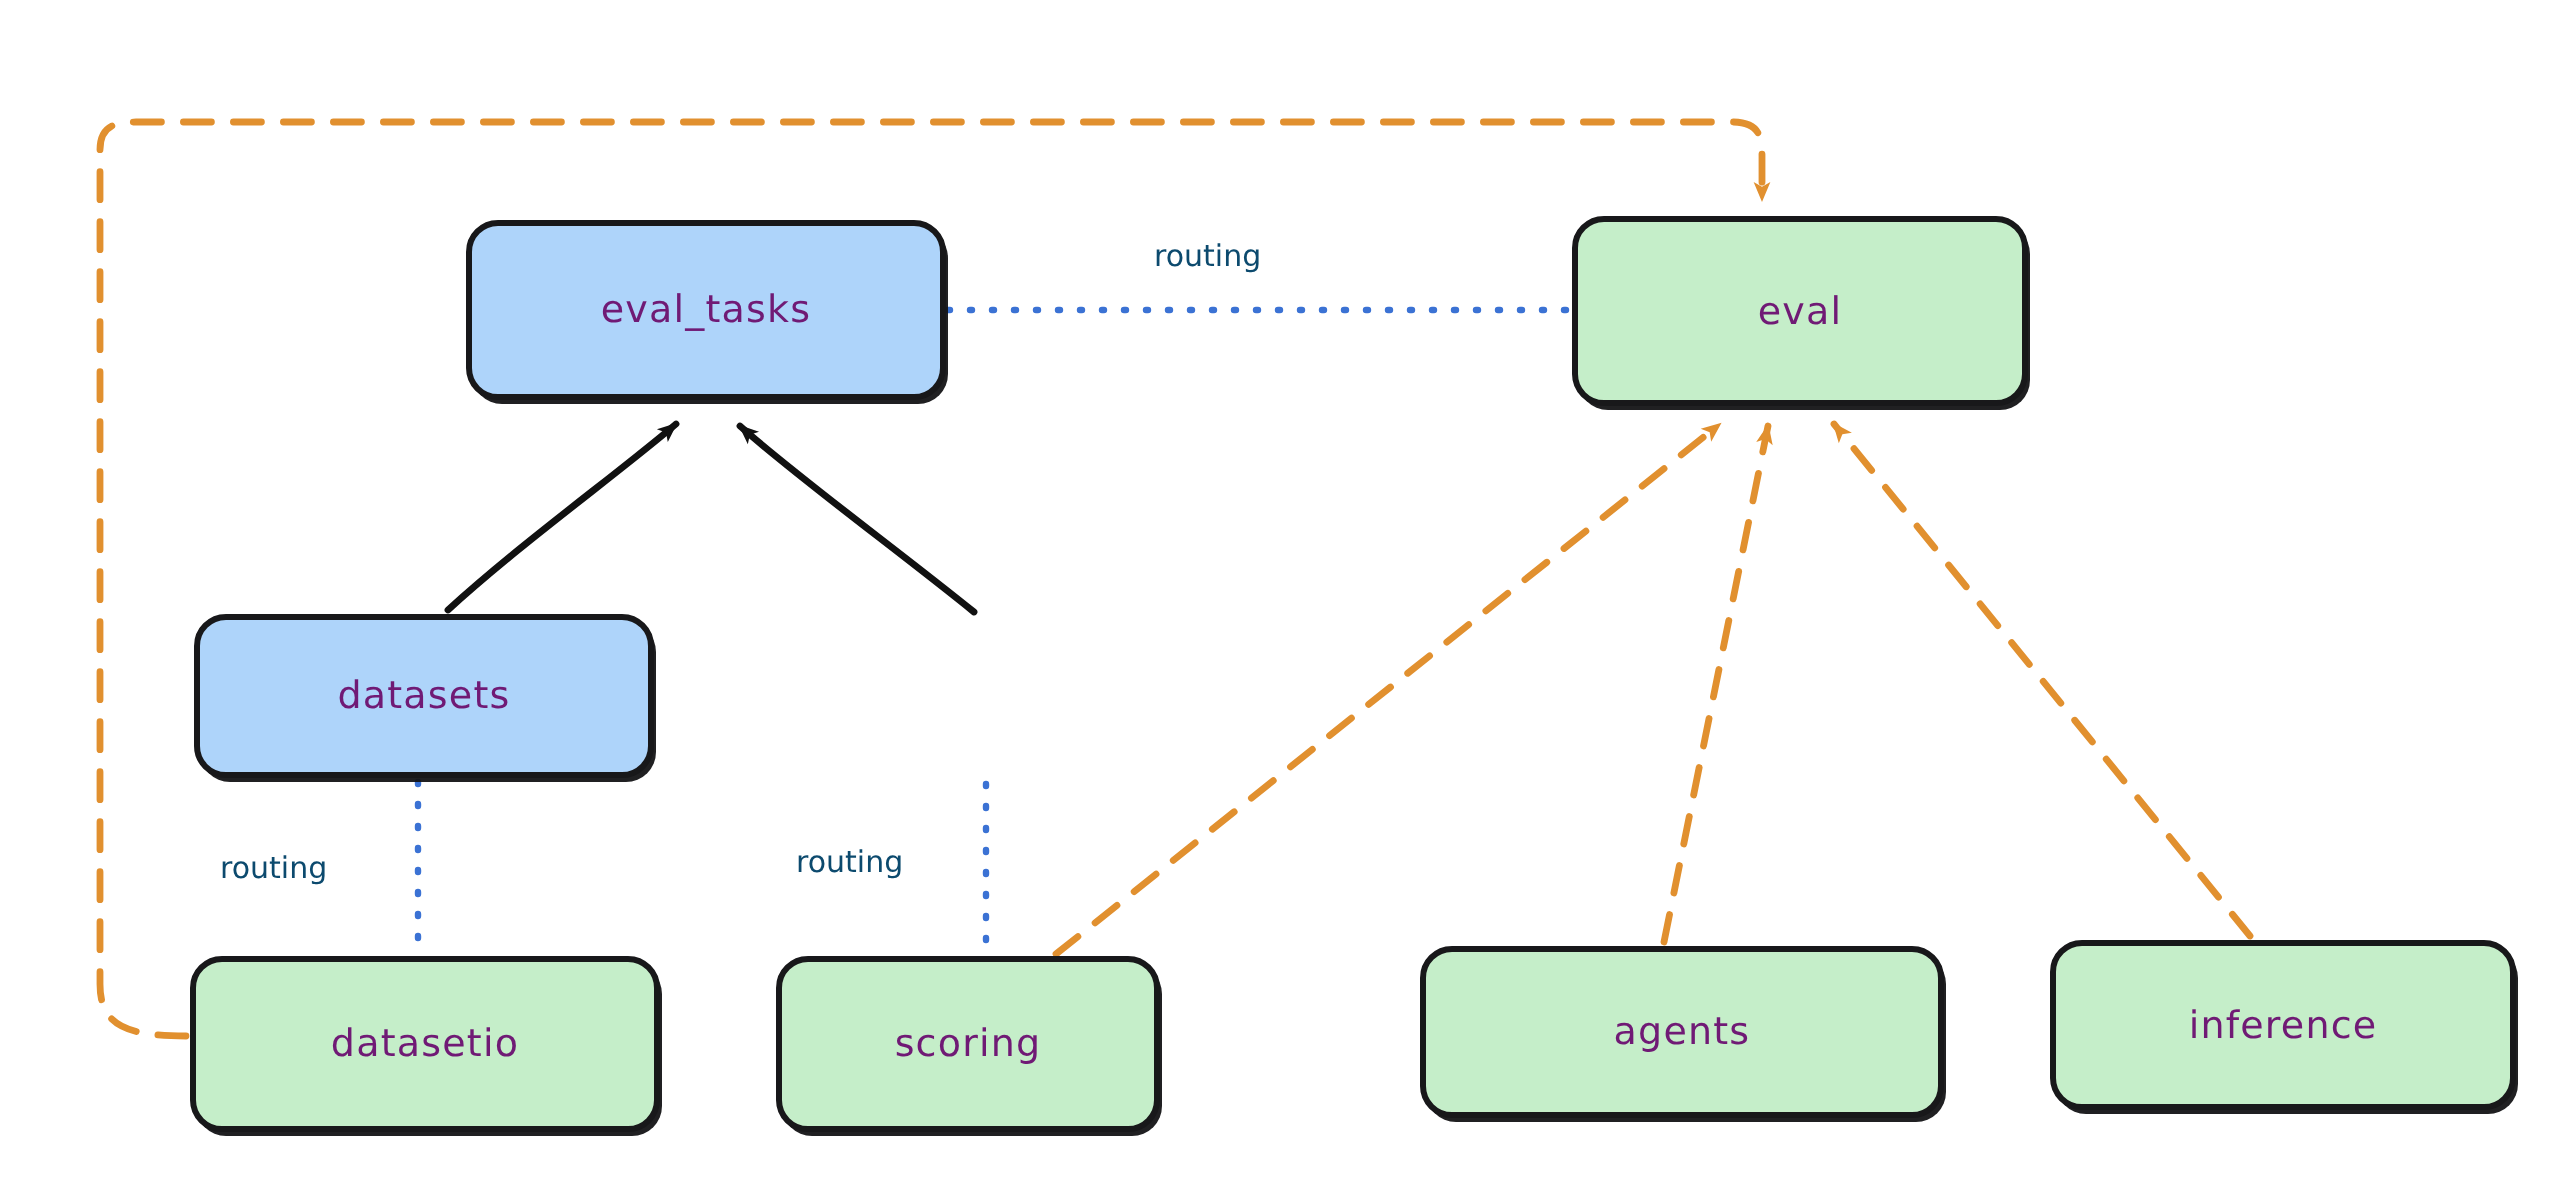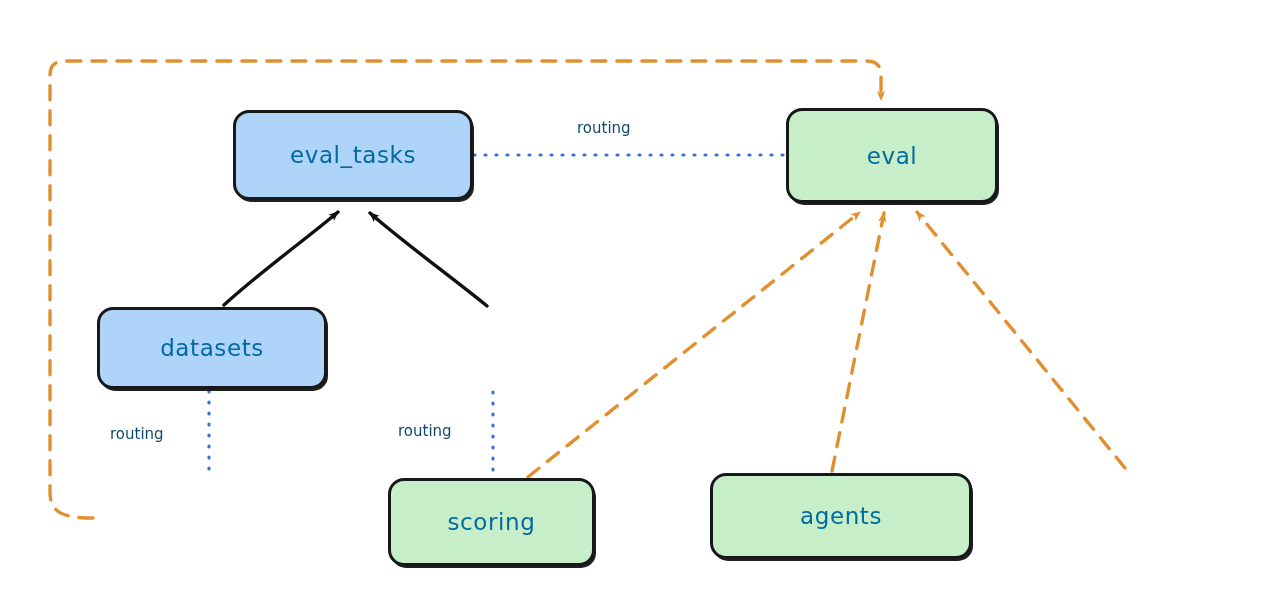--- a/index.html
+++ b/index.html
@@ -38,22 +38,22 @@
     box-shadow: 2px 3px 0px -1px rgba(20,20,22,0.95);
   }
   .node.blue {
     background: #aed4fa;
   }
   .node.green {
     background: #c5eec9;
   }
   .node-label {
     font-family: "DejaVu Sans", sans-serif;
-    font-size: 23px;
-    color: #0369a1;
+    font-size: 19px;
+    color: #701a75;
     letter-spacing: 0.6px;
     white-space: nowrap;
     user-select: none;
   }
   .edge-label {
     position: absolute;
     font-family: "DejaVu Sans", sans-serif;
     font-size: 15px;
     color: #0c4a6e;
     white-space: nowrap;
@@ -112,38 +112,44 @@
     <g>
       <path d="M1125,468 L917,212" fill="none" stroke="#e1902f" stroke-width="3.4" stroke-linecap="round" stroke-dasharray="14 11" marker-end="url(#arrow-orange)"></path>
     </g>
 
   </svg>
 
   <div class="node blue" style="left:233px; top:110px; width:240px; height:90px;">
     <span class="node-label">eval_tasks</span>
   </div>
 
-  <div class="node green" style="left:786px; top:108px; width:212px; height:95px;">
+  <div class="node green" style="left:786px; top:108px; width:228px; height:95px;">
     <span class="node-label">eval</span>
   </div>
 
   <div class="node blue" style="left:97px; top:307px; width:230px; height:82px;">
     <span class="node-label">datasets</span>
   </div>
 
 
+  <div class="node green" style="left:95px; top:478px; width:235px; height:88px;">
+    <span class="node-label">datasetio</span>
+  </div>
 
-  <div class="node green" style="left:388px; top:478px; width:207px; height:88px;">
+  <div class="node green" style="left:388px; top:478px; width:192px; height:88px;">
     <span class="node-label">scoring</span>
   </div>
 
   <div class="node green" style="left:710px; top:473px; width:262px; height:86px;">
     <span class="node-label">agents</span>
   </div>
 
+  <div class="node green" style="left:1025px; top:470px; width:233px; height:85px;">
+    <span class="node-label">inference</span>
+  </div>
 
   <div class="edge-label" style="left:577px; top:119px;">routing</div>
 
   <div class="edge-label" style="left:110px; top:425px;">routing</div>
 
   <div class="edge-label" style="left:398px; top:422px;">routing</div>
 
 </div>
 
 </body></html>

